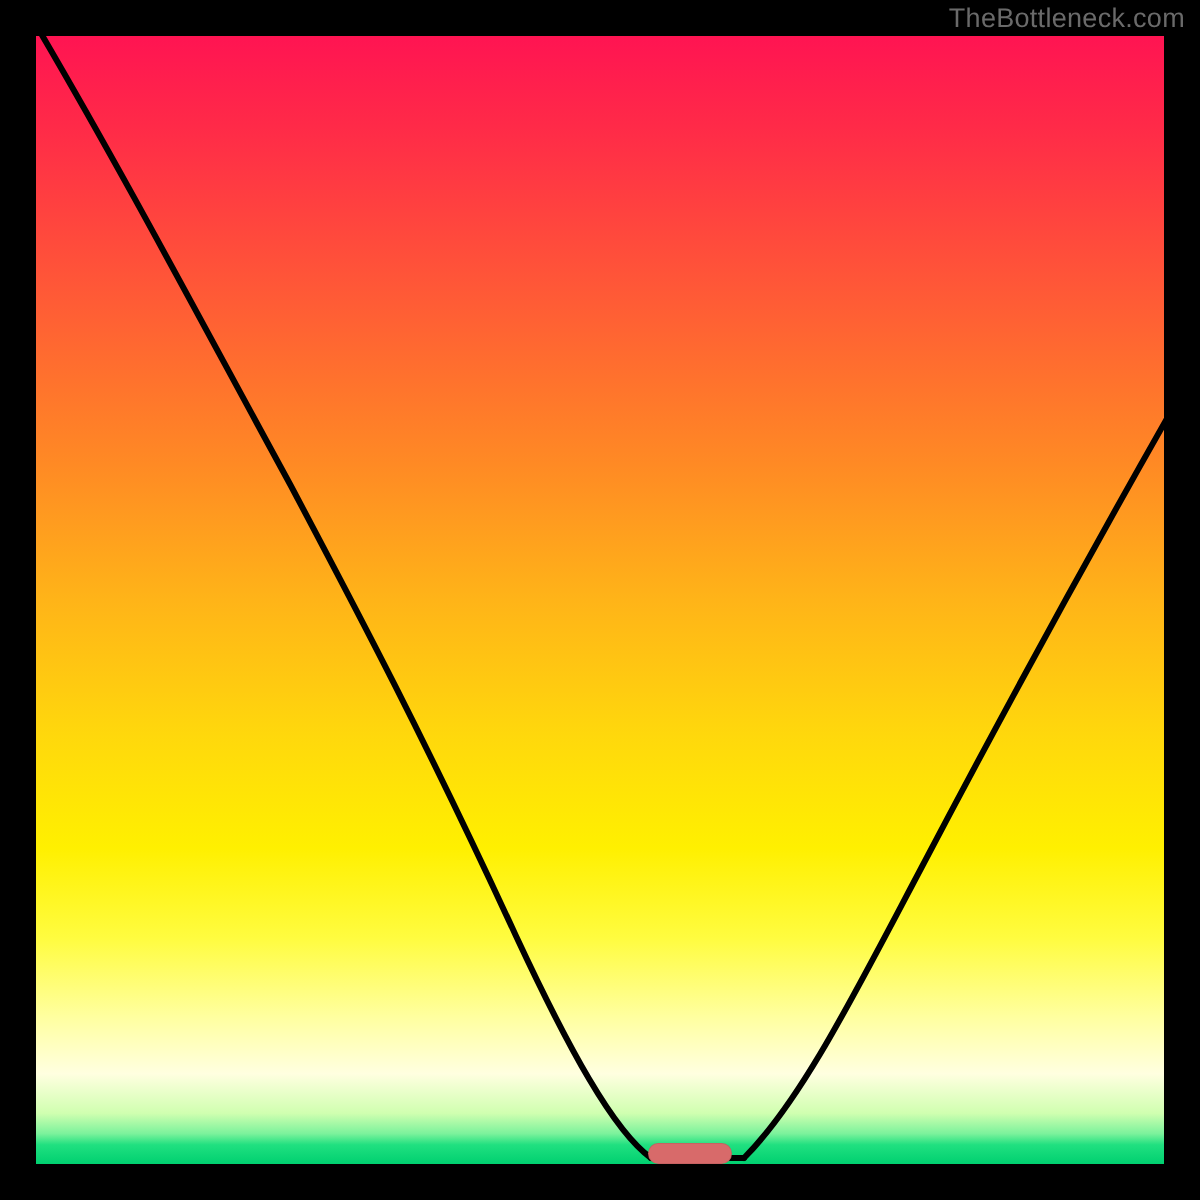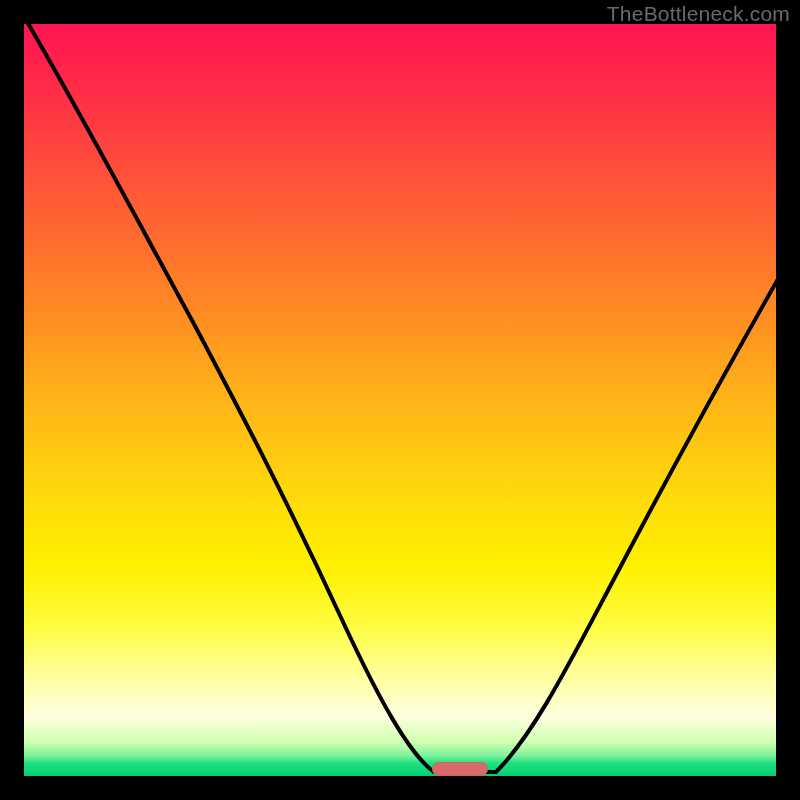--- a/index.html
+++ b/index.html
@@ -42,21 +42,21 @@
       #7cf29c 97.3%,
       #20e080 98.3%,
       #00d070 100%
     );
   }
   .watermark {
     position: absolute;
     top: 2px;
     right: 10px;
     font-family: Arial, Helvetica, sans-serif;
-    font-size: 21px;
+    font-size: 18px;
     color: #6a6a6a;
     letter-spacing: 0.2px;
     user-select: none;
   }
   svg.curve {
     position: absolute;
     left: 0;
     top: 0;
   }
   .pill {

